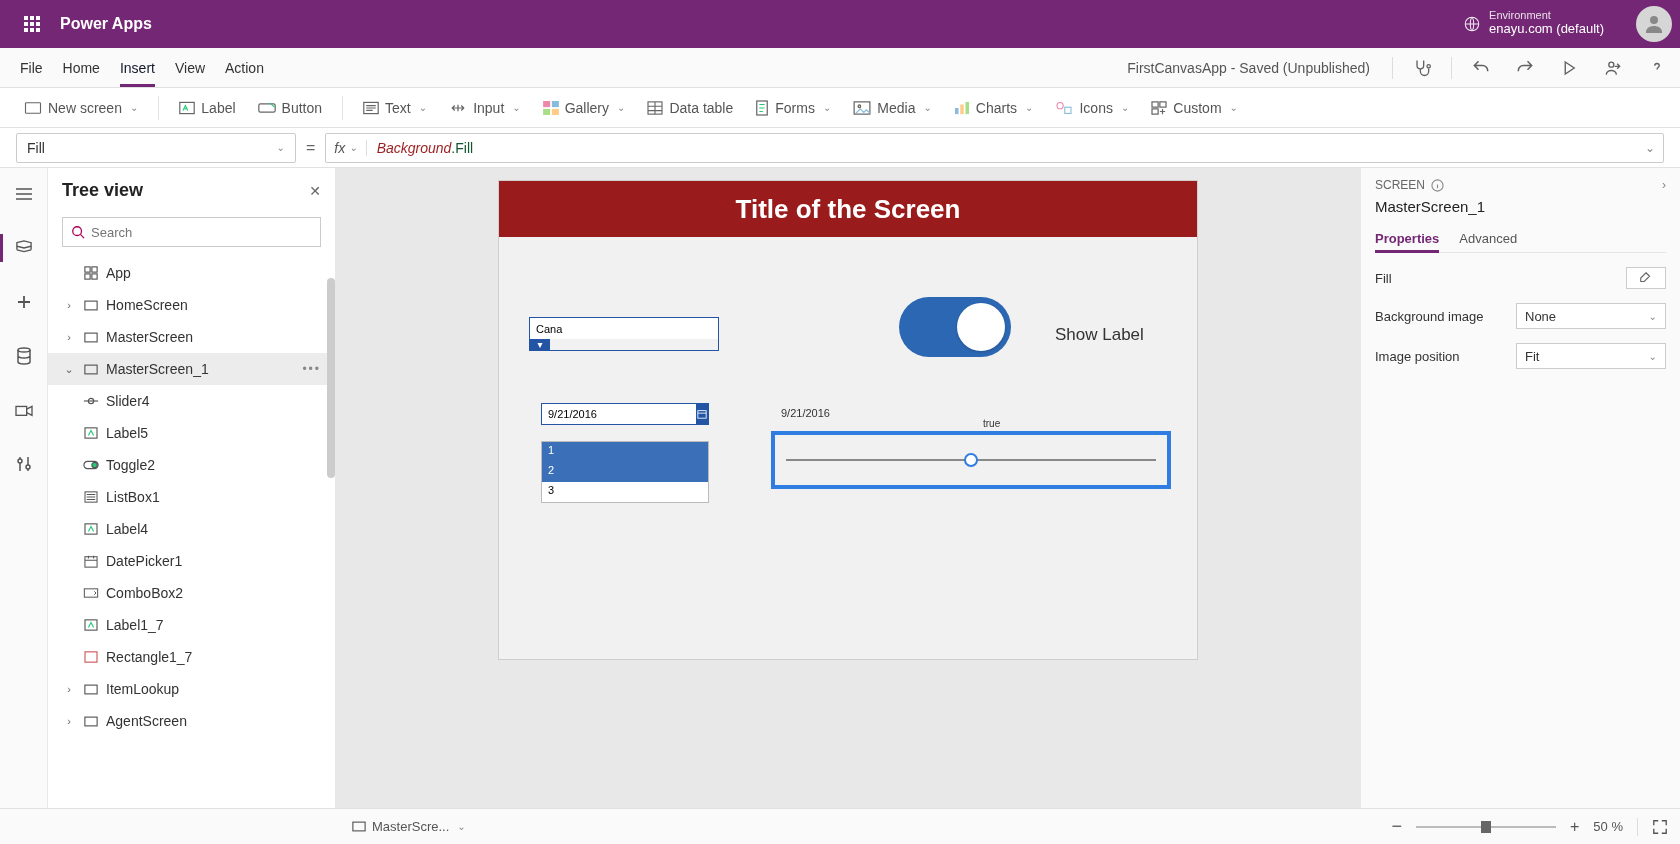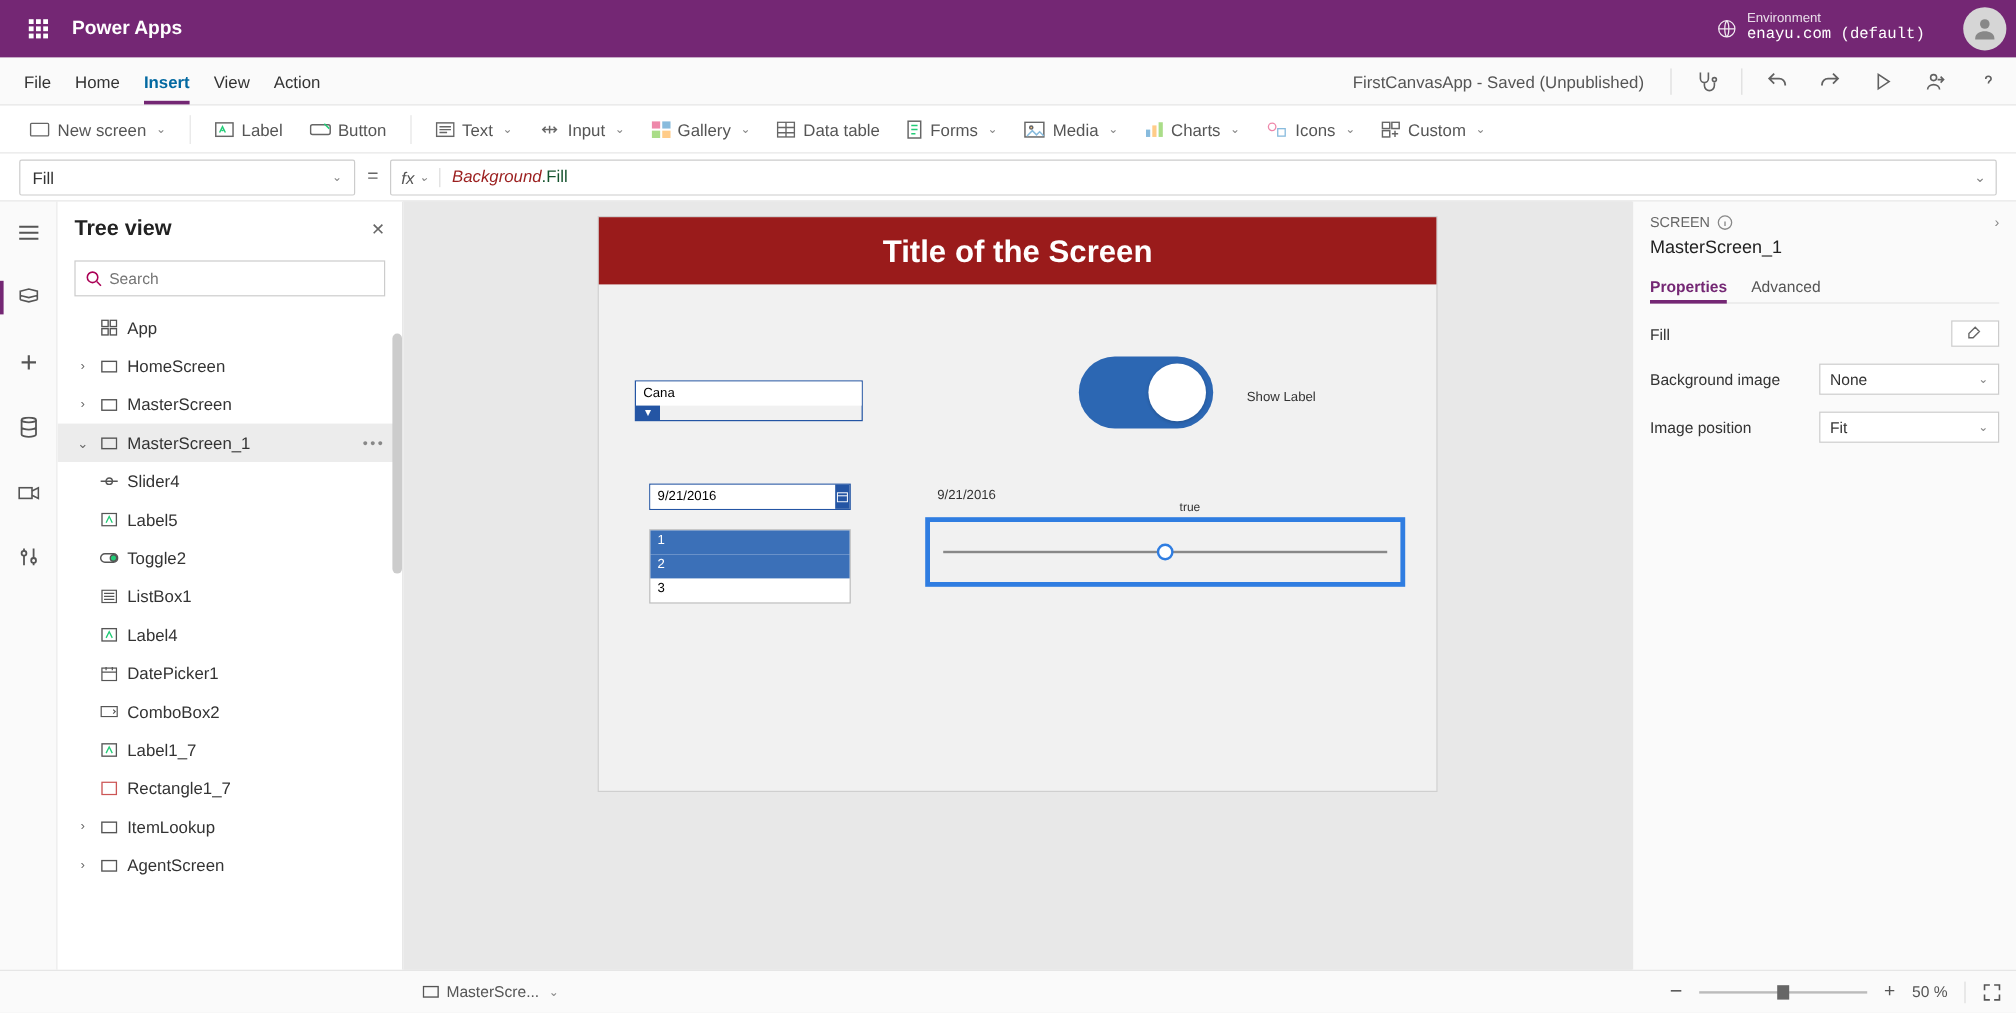--- a/index.html
+++ b/index.html
@@ -8,28 +8,28 @@
 
 .topbar { height: 48px; background: #742774; color: #fff; display: flex; align-items: center; padding: 0 8px; }
 .waffle { width: 48px; height: 48px; display: flex; align-items: center; justify-content: center; cursor: pointer; }
 .waffle-grid { display: grid; grid-template-columns: repeat(3,4px); grid-template-rows: repeat(3,4px); gap: 2px; }
 .waffle-grid span { background: #fff; width: 4px; height: 4px; }
 .brand { font-size: 16px; font-weight: 600; margin-left: 4px; }
 .top-right { margin-left: auto; display: flex; align-items: center; gap: 16px; height: 100%; }
 .env { display: flex; align-items: center; gap: 8px; padding-right: 16px; }
 .env-icon { opacity: .9; }
 .env-text .small { font-size: 11px; opacity: .85; line-height: 1; }
-.env-text .name { font-size: 13px; line-height: 1.3; font-family: Liberation Mono, monospace; }
+.env-text .name { font-size: 13px; line-height: 1.3; }
 .avatar { width: 36px; height: 36px; border-radius: 50%; background: #d6d6d6; display: flex; align-items: center; justify-content: center; }
 
 
 .menubar { height: 40px; background: #fafafa; border-bottom: 1px solid #e1e1e1; display: flex; align-items: center; padding: 0 8px 0 20px; }
 .menu-left { display: flex; gap: 20px; align-items: flex-end; height: 100%; }
 .menu-item { font-size: 14px; color: #333; height: 100%; display: flex; align-items: center; cursor: pointer; position: relative; }
-.menu-item.active { color: #0369a1; font-weight: 700; }
+.menu-item.active { color: #0f172a; font-weight: 400; }
 .menu-item.active::after { content: ""; position: absolute; bottom: 0; left: 0; right: 0; height: 3px; background: #742774; }
 .menu-right { margin-left: auto; display: flex; align-items: center; gap: 14px; }
 .saved { font-size: 14px; color: #555; margin-right: 8px; }
 .menu-icon { width: 30px; height: 30px; display: flex; align-items: center; justify-content: center; color: #616161; cursor: pointer; border-radius: 2px; }
 .vsep { width: 1px; height: 22px; background: #ddd; }
 
 
 .ribbon { height: 40px; background: #fff; border-bottom: 1px solid #e1e1e1; display: flex; align-items: center; padding: 0 16px; gap: 6px; }
 .ribbon-btn { display: flex; align-items: center; gap: 6px; padding: 4px 8px; font-size: 14px; color: #555; cursor: pointer; border-radius: 2px; }
 .ribbon-sep { width: 1px; height: 24px; background: #e5e5e5; margin: 0 6px; }
@@ -77,21 +77,21 @@
 
 
 .canvas-wrap { flex: 1; background: #e8e8e8; display: flex; align-items: flex-start; justify-content: center; padding-top: 12px; overflow: hidden; }
 .canvas { width: 700px; height: 480px; background: #f1f1f1; border: 1px solid #cfcfcf; position: relative; }
 .canvas-title { height: 56px; background: #9a1b1b; color: #fff; display: flex; align-items: center; justify-content: center; font-size: 26px; font-weight: 700; }
 .combo { position: absolute; left: 30px; top: 136px; width: 190px; height: 34px; border: 1px solid #2455a4; display: flex; flex-direction: column; }
 .combo input { flex: 1; border: none; padding: 0 6px; font-size: 11px; outline: none; }
 .combo .dd { width: 20px; background: #2455a4; display: flex; align-items: center; justify-content: center; color: #fff; font-size: 10px; }
 .toggle-outer { position: absolute; left: 400px; top: 116px; width: 112px; height: 60px; border-radius: 40px; background: #2c67b3; }
 .toggle-knob { position: absolute; right: 6px; top: 6px; width: 48px; height: 48px; border-radius: 50%; background: #fff; box-shadow: 0 1px 3px rgba(0,0,0,.2); }
-.show-label { position: absolute; left: 540px; top: 144px; font-size: 11px; color: #333; }
+.show-label { position: absolute; left: 556px; top: 144px; font-size: 17px; color: #333; }
 .date-pick { position: absolute; left: 42px; top: 222px; width: 168px; height: 22px; border: 1px solid #2455a4; display: flex; }
 .date-pick input { flex: 1; border: none; padding: 0 6px; font-size: 11px; outline: none; }
 .date-pick .cal { width: 20px; background: #2455a4; display: flex; align-items: center; justify-content: center; color: #fff; font-size: 10px; }
 .date-lbl { position: absolute; left: 282px; top: 226px; font-size: 11px; color: #333; }
 .true-lbl { position: absolute; left: 484px; top: 237px; font-size: 10px; color: #333; }
 .listbox { position: absolute; left: 42px; top: 260px; width: 168px; border: 1px solid #bbb; background: #fff; }
 .listbox .li { height: 20px; font-size: 11px; padding: 2px 6px; }
 .listbox .li.sel { background: #3b70b8; color: #fff; }
 .slider-box { position: absolute; left: 272px; top: 250px; width: 400px; height: 58px; border: 4px solid #2f7de1; display: flex; align-items: center; justify-content: center; }
 .slider-track { position: relative; width: 370px; height: 2px; background: #888; }

